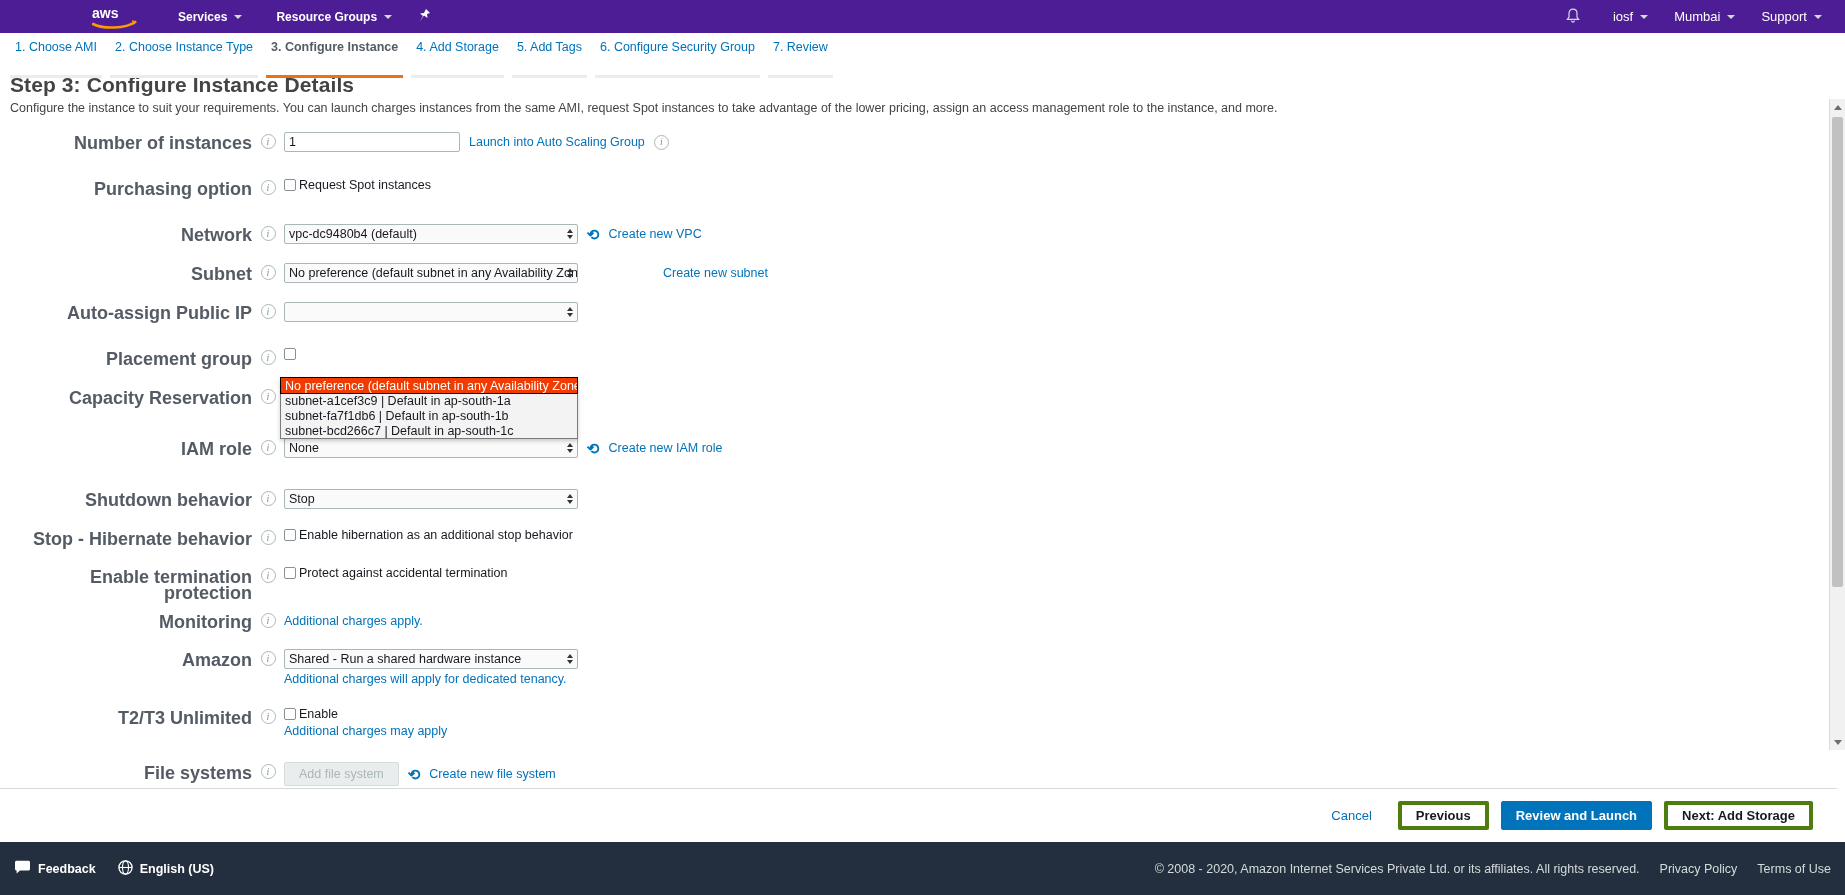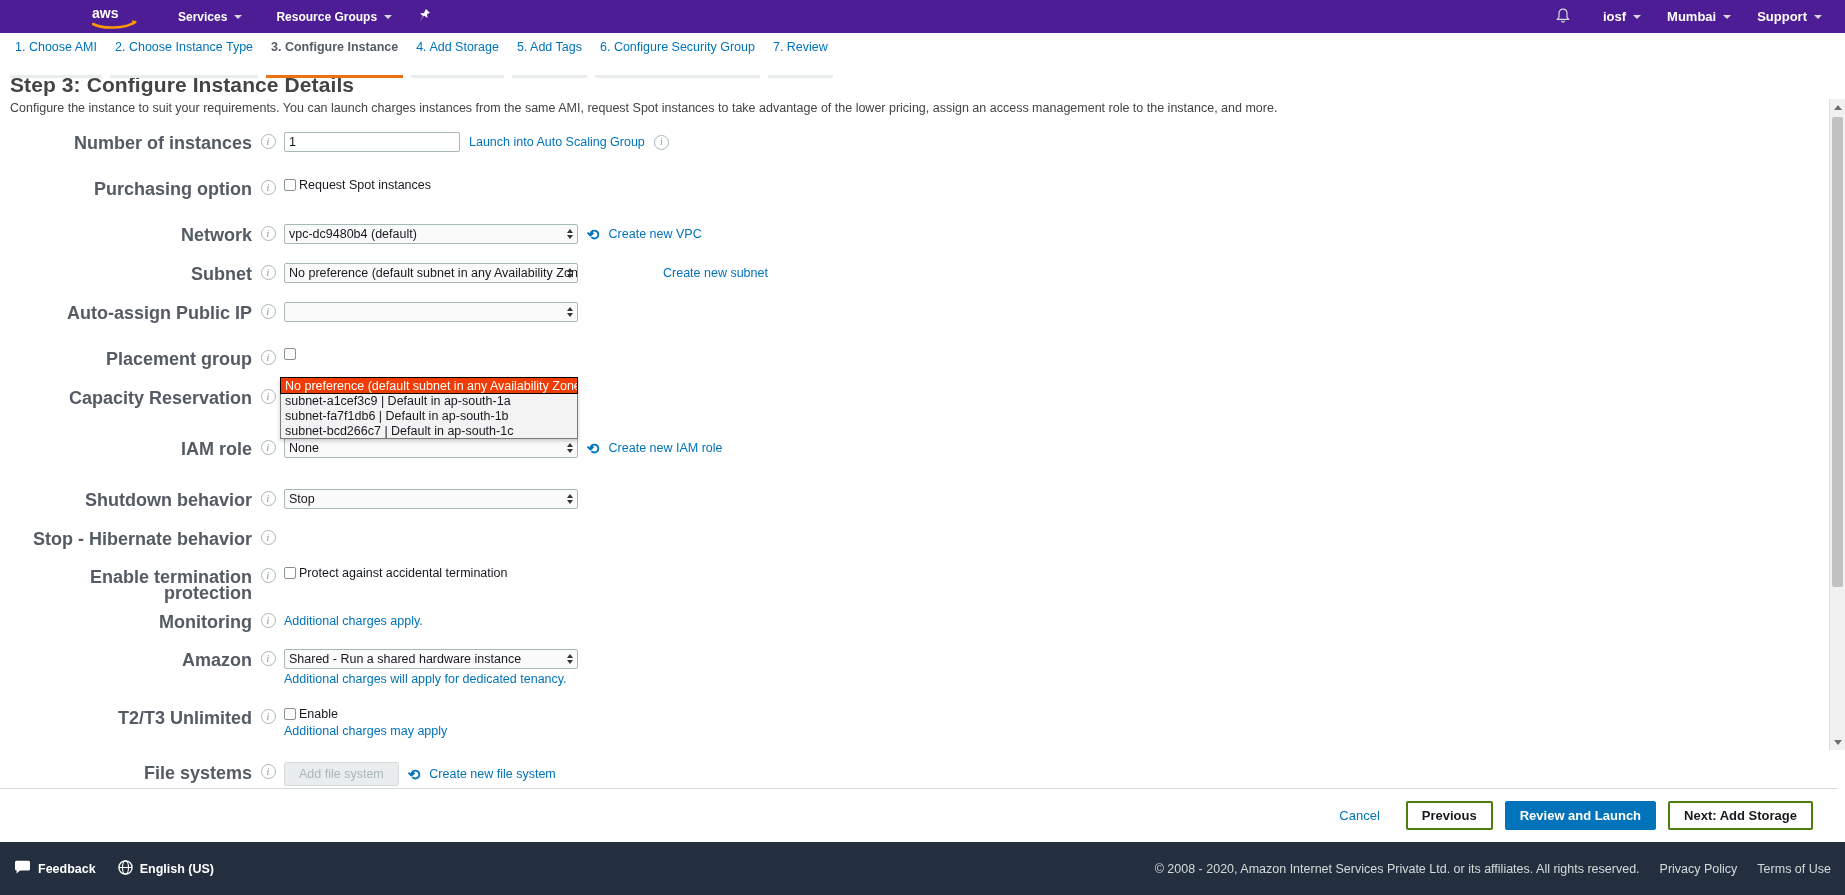--- a/index.html
+++ b/index.html
@@ -21,21 +21,21 @@
     font-size: 12px; font-weight: bold; color: #fff;
     padding: 16px 10px; display: flex; align-items: center; gap: 7px;
     height: 33px; cursor: default; white-space: nowrap;
   }
   .nav-left { display: flex; align-items: center; margin-left: 44px; }
   .caret { display: inline-block; width: 0; height: 0;
     border-left: 4px solid transparent; border-right: 4px solid transparent;
     border-top: 4px solid #d5dbdb; }
   .pin-icon { margin-left: 16px; display: flex; align-items: center; }
   .nav-right { position: absolute; right: 10px; display: flex; align-items: center; }
-  .nav-right .nav-item { font-weight: bold; font-size: 13px; padding: 12px 13px; }
+  .nav-right .nav-item { font-weight: normal; font-size: 13px; padding: 12px 13px; }
   .bell { margin-right: 6px; }
 
   
   .wizard {
     height: 31px; display: flex; align-items: flex-start;
     background: #fff; padding-left: 6px; position: relative;
   }
   .wtab {
     font-size: 12.5px; color: #0073bb; padding: 7px 9px 0 9px;
     position: relative; height: 45px; white-space: nowrap; cursor: pointer;
@@ -136,21 +136,21 @@
   .action-bar {
     position: absolute; left: 0; right: 8px; bottom: 53px; height: 54px;
     background: #fff; border-top: 1px solid #d5dbdb;
     display: flex; align-items: center; justify-content: flex-end; padding-right: 24px; gap: 12px;
   }
   .btn {
     height: 29px; border-radius: 2px; font-size: 13px; padding: 0 14px;
     display: flex; align-items: center; cursor: pointer; white-space: nowrap;
   }
   .btn-link { color: #0073bb; background: none; border: none; }
-  .btn-plain { background: #fff; border: 2px solid #4d7c0f; color: #16191f; font-weight: bold; }
+  .btn-plain { background: #fff; border: 4px solid #4d7c0f; color: #16191f; font-weight: bold; }
   .btn-blue { background: #0073bb; border: 1px solid #0073bb; color: #fff; font-weight: bold; }
 
   
   .bottom-bar {
     position: absolute; left: 0; right: 0; bottom: 0; height: 53px;
     background: #232f3e; color: #fff; display: flex; align-items: center;
     font-size: 12.5px; padding: 0 14px;
   }
   .bb-left { display: flex; align-items: center; gap: 22px; }
   .bb-item { display: flex; align-items: center; gap: 7px; cursor: pointer; font-weight: bold; }
@@ -400,20 +400,26 @@
             </span>
           </div>
         </div>
       </div>
 
       <div class="row" style="margin-bottom:10px">
         <div class="label-col">Stop - Hibernate behavior</div>
         <div class="info-col">
             <span class="info-icon">i</span>
           </div>
+        <div class="field-col">
+          <div class="cb-line">
+            <span class="cb"></span>
+            <span>Enable hibernation as an additional stop behavior</span>
+          </div>
+        </div>
       </div>
 
       <div class="row" style="margin-bottom:10px">
         <div class="label-col">Enable termination protection</div>
         <div class="info-col">
             <span class="info-icon">i</span>
           </div>
         <div class="field-col">
           <div class="cb-line">
             <span class="cb"></span>

